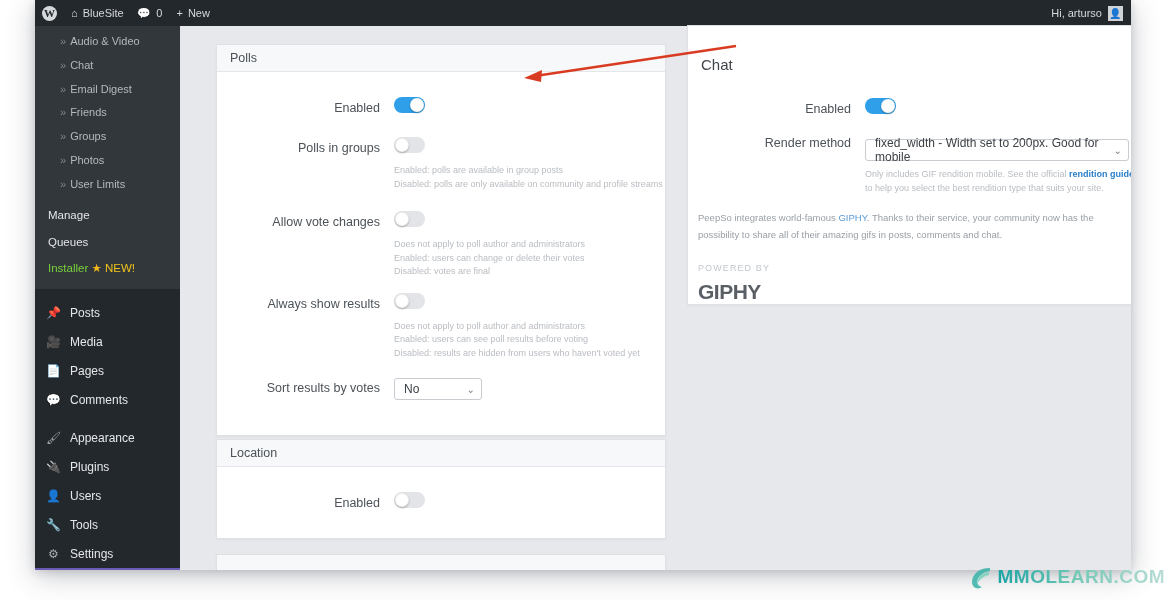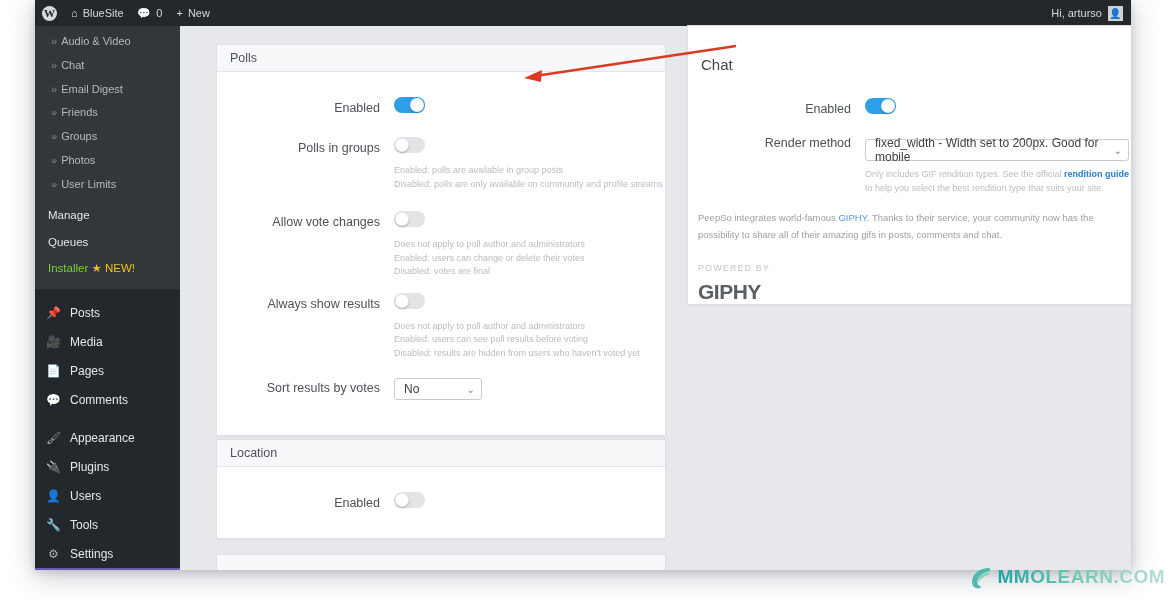--- a/index.html
+++ b/index.html
@@ -48,21 +48,21 @@
   
   #sidebar {
     position: absolute; left: 0; top: 26px;
     width: 145px; height: 544px;
     background: #23282d;
     overflow: hidden;
   }
   .submenu { background: #32373c; padding: 4px 0 8px 0; }
   .sub-item {
     font-size: 11px; color: #b4b9be;
-    padding: 5px 0 5px 16px; line-height: 1.25;
+    padding: 5px 0 5px 25px; line-height: 1.25;
     white-space: nowrap;
   }
   .sub-item .chev { color: #7f868b; margin-right: 4px; }
   .sub-plain {
     font-size: 11.5px; color: #e3e5e7;
     padding: 6px 0 6px 13px; line-height: 1.25; white-space: nowrap;
   }
   .sub-installer { color: #7ad03a; }
   .sub-installer .newtag { color: #f0c419; text-align: right; }
   .sub-installer .star { color: #f0b819; }
@@ -366,21 +366,21 @@
         </div>
 
         <div class="row" style="margin-top:15px;">
           <div class="row-label" style="padding-top:3px;">Render method</div>
           <div class="row-ctrl">
             <span class="select wide">
               <span>fixed_width - Width set to 200px. Good for mobile</span>
               <span class="chev">⌄</span>
             </span>
             <div class="desc" style="max-width:285px;">
-              <span>Only includes GIF rendition types. See the official </span><a href="#">rendition guide</a><span> to help you select the best rendition type that suits your site.</span>
+              <span>Only includes GIF rendition mobile. See the official </span><a href="#">rendition guide</a><span> to help you select the best rendition type that suits your site.</span>
             </div>
           </div>
         </div>
 
         <div class="giphy-para">
           <span>PeepSo integrates world-famous </span><a href="#">GIPHY</a><span>. Thanks to their service, your community now has the possibility to share all of their amazing gifs in posts, comments and chat.</span>
         </div>
 
         <div class="giphy-brand">
           <span class="giphy-powered">POWERED BY</span>

